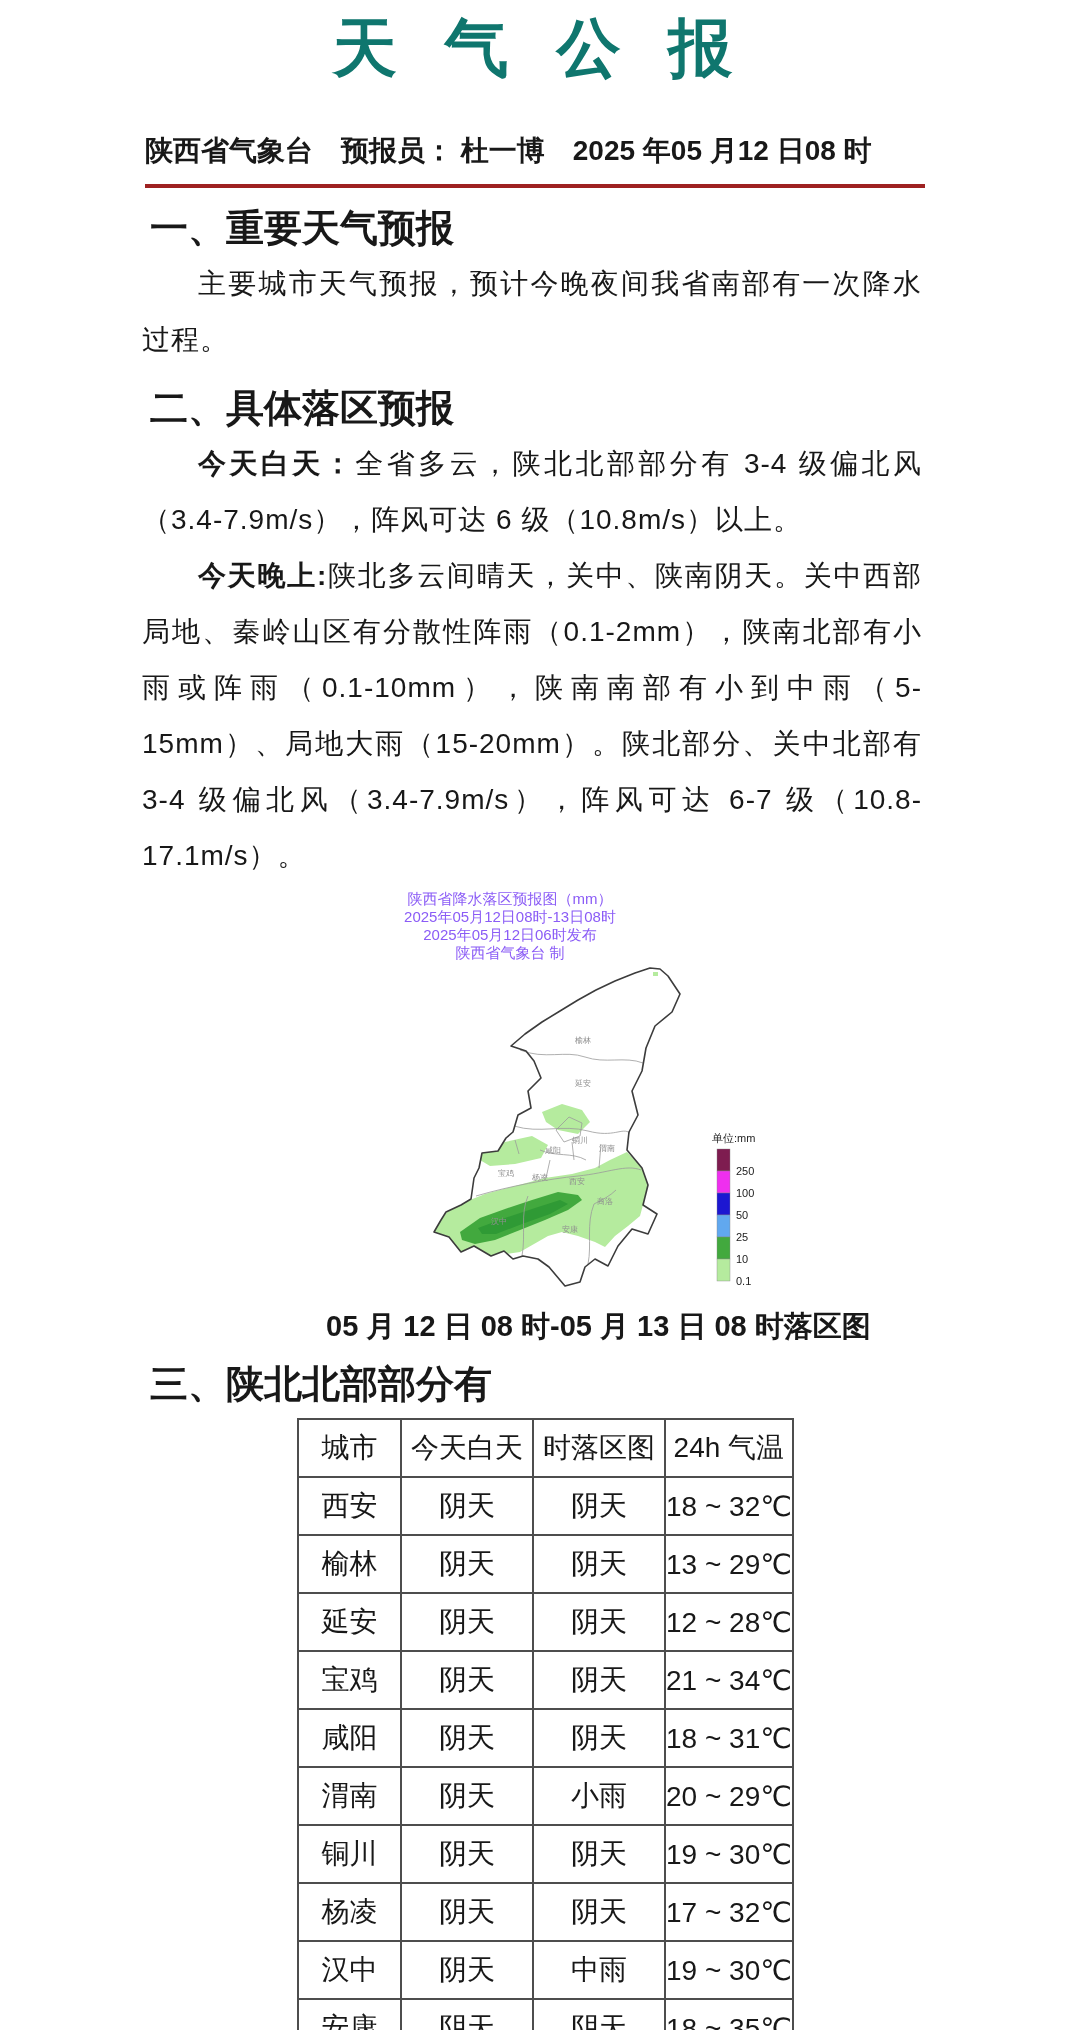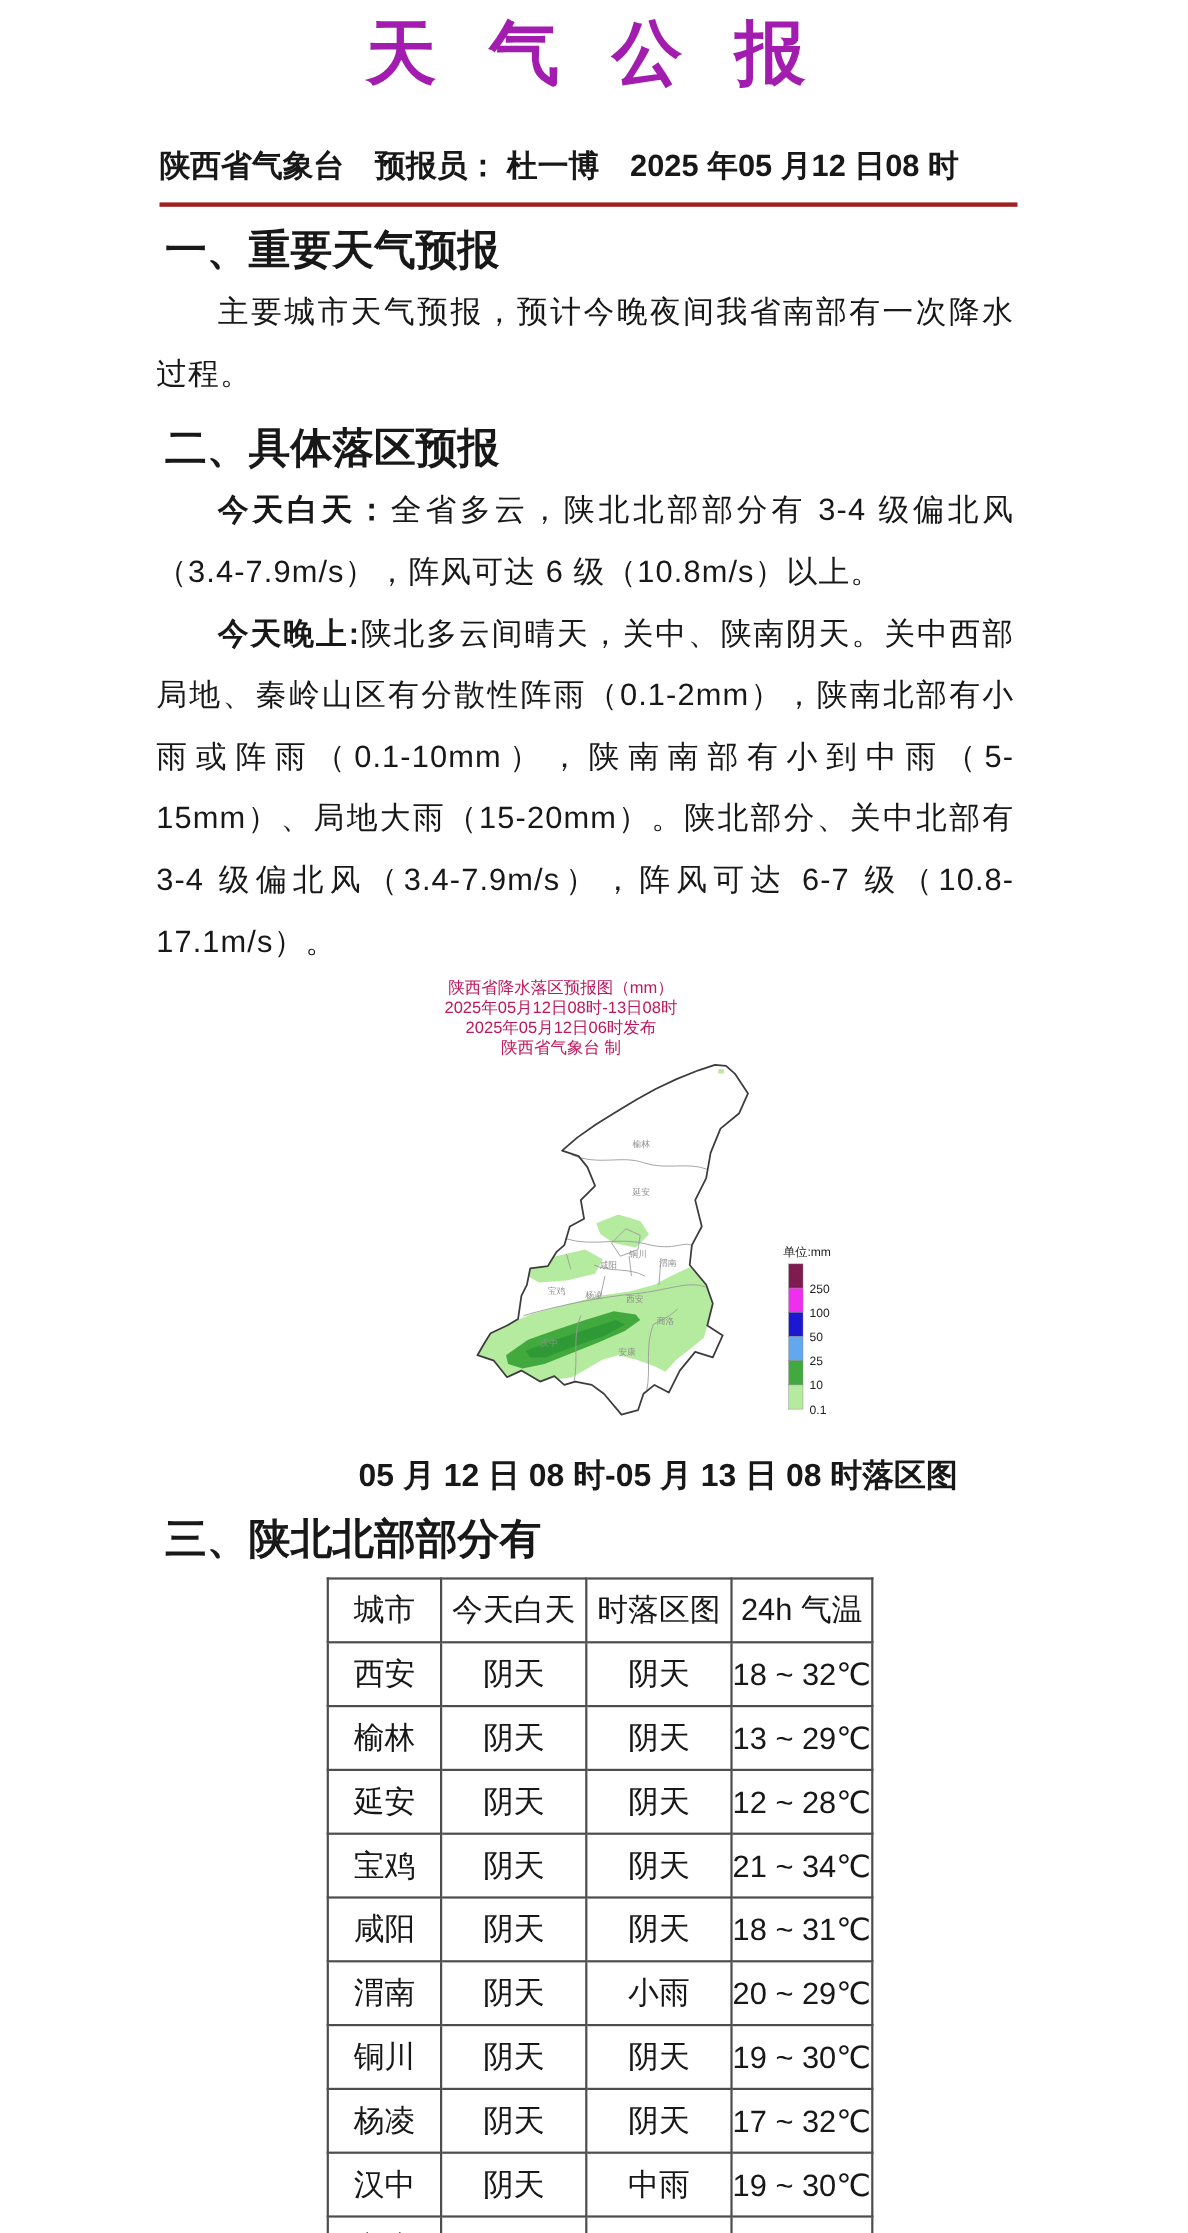--- a/index.html
+++ b/index.html
@@ -2,44 +2,44 @@
 <html><head>
 <meta charset="utf-8">
 <style>
   html,body{margin:0;padding:0;}
   body{
     width:1080px;height:2030px;background:#ffffff;position:relative;
     font-family:"Liberation Sans","DejaVu Sans",sans-serif;color:#181818;
     overflow:hidden;
   }
   .title{
-    margin:8px 0 0 0;text-align:center;color:#a21caf;
+    margin:8px 0 0 0;text-align:center;color:#0f766e;
     font-size:64px;font-weight:bold;letter-spacing:15px;line-height:80px;
     white-space:nowrap;
   }
   .issuer{
     margin:46px 0 0 145px;width:780px;
     border-bottom:4px solid #9e2121;padding-bottom:17px;
     font-size:28px;font-weight:bold;line-height:33px;white-space:nowrap;
   }
   .sec-h{
     margin:12px 158px 0 150px;font-size:38px;font-weight:bold;line-height:56px;
   }
   .para{
     margin:0 158px 0 142px;font-size:28px;line-height:56px;
     text-align:justify;text-indent:2em;letter-spacing:1px;
   }
   .para b{font-weight:bold;}
   .map-titles{
     margin:6px 0 0 310px;width:400px;text-align:center;
-    font-size:15px;line-height:18px;color:#be185d;
+    font-size:15px;line-height:18px;color:#8b5cf6;
   }
   .map-wrap{margin:2px 0 0 310px;width:500px;height:345px;}
   .map-caption{
-    margin:16px 0 0 326px;width:500px;text-align:center;
+    margin:0 0 0 326px;width:500px;text-align:center;
     font-size:29px;font-weight:bold;line-height:35px;white-space:nowrap;
   }
   .wtable{
     border-collapse:collapse;margin:6px 0 0 297px;table-layout:fixed;
   }
   .wtable th,.wtable td{
     border:2px solid #4d4d4d;text-align:center;vertical-align:middle;
     font-size:28px;font-weight:normal;height:56px;padding:0;
     white-space:nowrap;overflow:hidden;
   }

